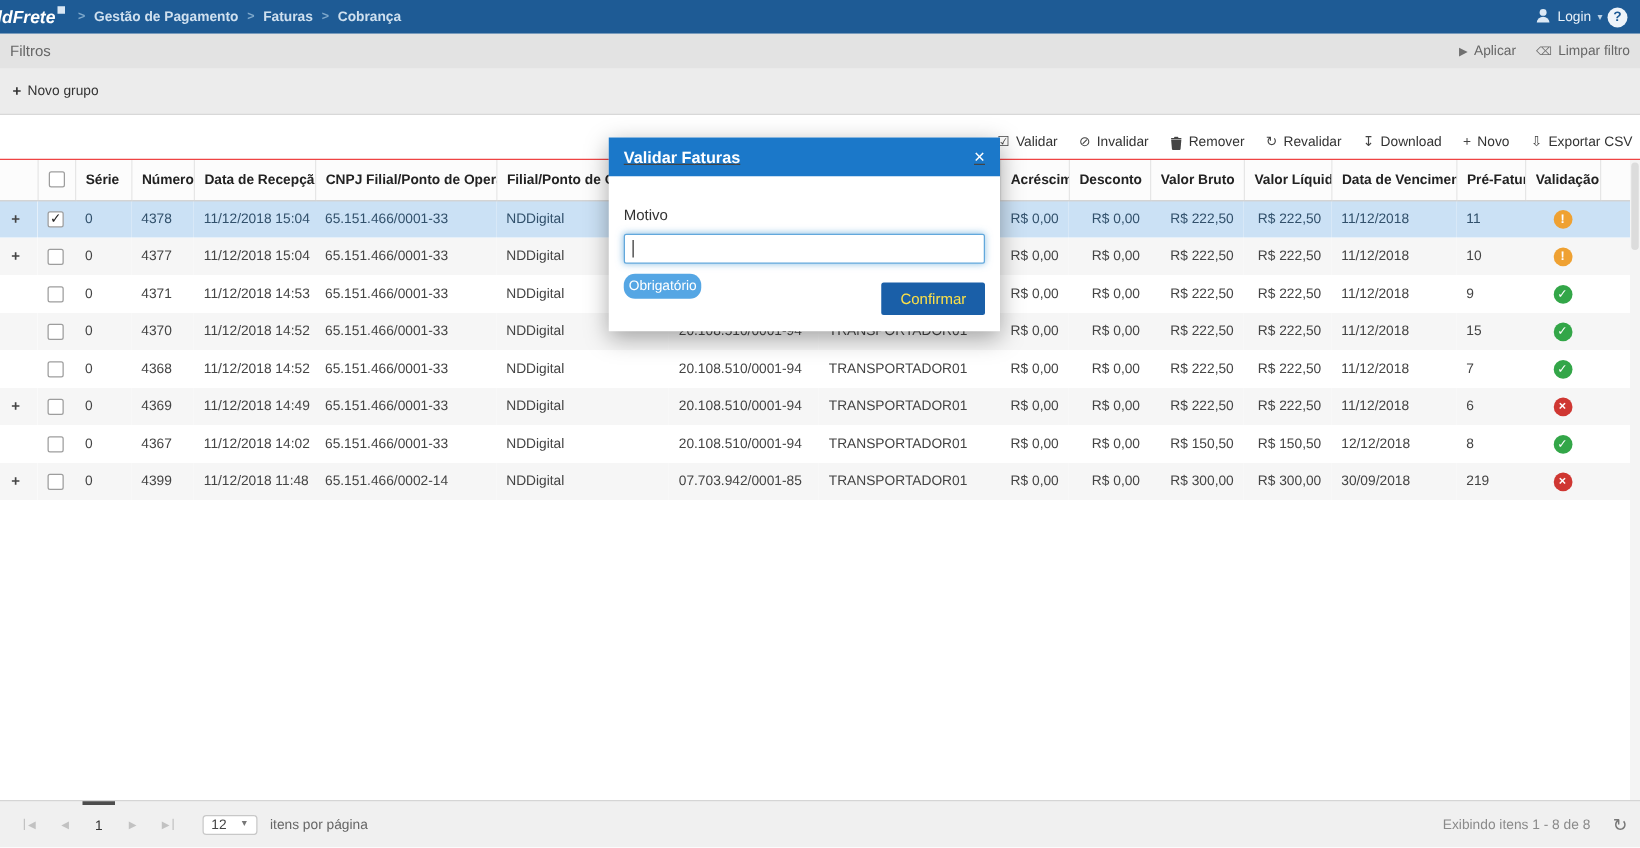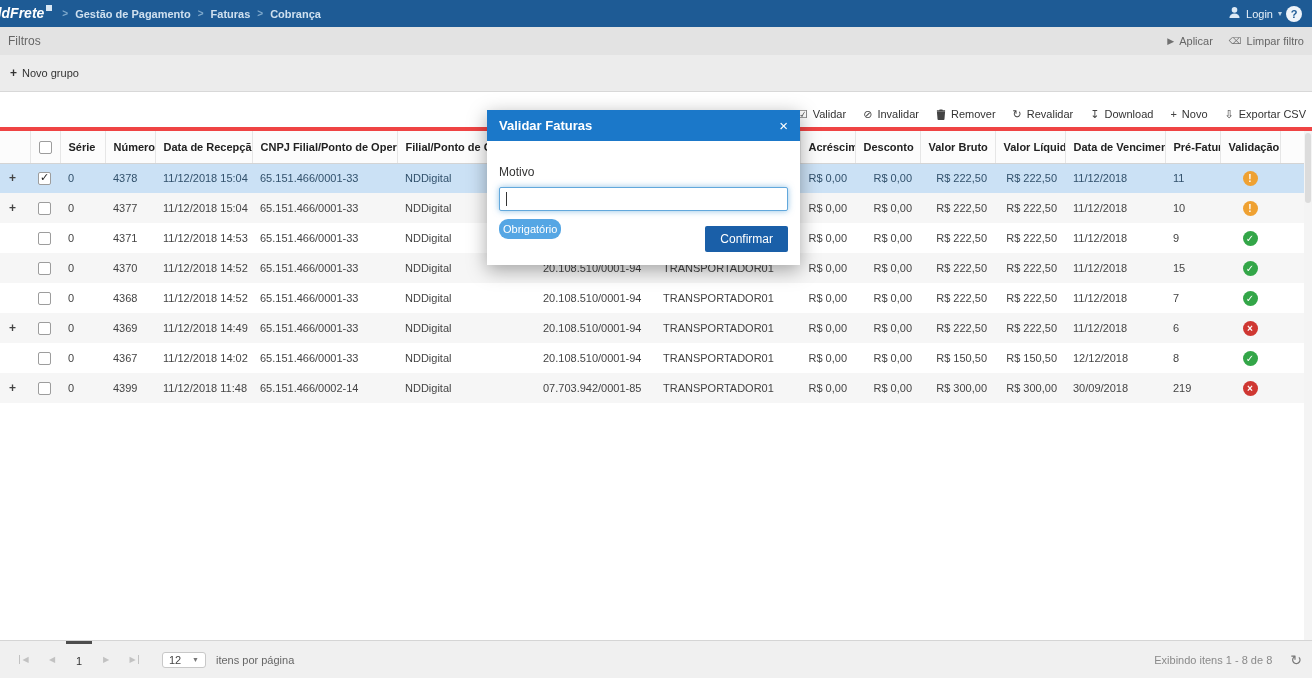--- a/index.html
+++ b/index.html
@@ -29,21 +29,21 @@
   .new-group { display: flex; align-items: center; gap: 5px; color: #333; background: none; border: none; font-size: 11px; font-family: inherit; cursor: pointer; }
   .new-group .ic { font-weight: bold; font-size: 12px; }
 
   
   .actionbar { height: 35px; background: #fff; display: flex; align-items: flex-end; justify-content: flex-end; gap: 17px; padding: 0 6px 7px; flex: 0 0 auto; }
   .act-btn { display: flex; align-items: center; gap: 5px; color: #333; background: none; border: none; font-size: 11px; font-family: inherit; cursor: pointer; white-space: nowrap; }
   .act-btn .ic { font-size: 11px; color: #444; line-height: 1; }
   .act-btn svg { display: block; }
 
   
-  .grid-wrap { flex: 1 1 auto; position: relative; border-top: 4px solid #ef4444; background: #fff; overflow: hidden; }
+  .grid-wrap { flex: 1 1 auto; position: relative; border-top: 1px solid #ef4444; background: #fff; overflow: hidden; }
   table { width: 1304px; border-collapse: collapse; table-layout: fixed; font-size: 11px; background: #fff; }
   thead th { height: 32px; background: #fcfcfc; border-bottom: 1px solid #d4d4d4; border-left: 1px solid #e6e6e6; font-weight: bold; color: #222; text-align: left; padding: 0 8px; overflow: hidden; white-space: nowrap; }
   thead th:first-child { border-left: none; }
   tbody td { height: 30px; padding: 0 8px; color: #444; overflow: hidden; white-space: nowrap; }
   tr.alt td { background: #f6f6f6; }
   tr.selected td { background: #cbe1f5; color: #31506b; }
   th.num, td.num { text-align: right; }
   th.ctr, td.ctr { text-align: center; }
   td.c-expand, th.c-expand { padding: 0 0 0 9px; }
   .expand-icon { color: #444; font-weight: bold; font-size: 12px; cursor: pointer; }
@@ -64,31 +64,31 @@
   .pg-current { width: 26px; height: 38px; border-top: 3px solid #4d4d4d; display: flex; align-items: center; justify-content: center; color: #333; font-size: 11px; cursor: pointer; background: none; border-left: none; border-right: none; border-bottom: none; }
   .page-size { margin-left: 14px; width: 44px; height: 16px; background: #fff; border: 1px solid #c8c8c8; border-radius: 3px; display: flex; align-items: center; padding: 0 6px; color: #444; cursor: pointer; }
   .page-size .chev { margin-left: auto; font-size: 7px; color: #777; }
   .per-page { margin-left: 10px; color: #666; }
   .pager-right { margin-left: auto; display: flex; align-items: center; gap: 18px; }
   .summary { color: #8a8a8a; }
   .refresh-btn { color: #777; font-size: 14px; background: none; border: none; cursor: pointer; }
 
   
   .modal { position: absolute; left: 487px; top: 110px; width: 313px; background: #fff; box-shadow: 0 5px 18px rgba(0,0,0,0.35); z-index: 50; }
-  .modal-header { height: 31px; background: #1b78c9; display: flex; align-items: center; padding: 0 12px; }
+  .modal-header { height: 31px; background: #1b78c9; display: flex; align-items: center; padding: 0 12px; text-decoration: underline; }
   .modal-title { color: #fff; font-weight: bold; font-size: 13px; }
   .modal-close { margin-left: auto; color: #fff; font-size: 15px; background: none; border: none; cursor: pointer; line-height: 1; }
   .modal-body { padding: 12px 12px 13px; }
   .motivo-label { display: block; font-size: 12px; color: #333; margin: 12px 0 8px; }
   .input-wrap { position: relative; }
   .motivo-input { width: 100%; height: 24px; border: 1px solid #62a8dc; border-radius: 2px; box-shadow: 0 0 6px rgba(98,168,220,0.7); outline: none; padding: 0 6px; font-size: 12px; font-family: inherit; }
   .caret { position: absolute; left: 7px; top: 5px; width: 1px; height: 14px; background: #333; }
   .modal-footer-row { display: flex; justify-content: space-between; align-items: flex-start; margin-top: 8px; }
   .required-badge { background: #55a6e4; color: #fff; font-size: 11px; padding: 4px 4px; border-radius: 9px; }
-  .confirm-btn { margin-top: 7px; background: #1a5fa8; color: #ffffff; font-size: 12px; font-family: inherit; padding: 6px 15px; border: none; border-radius: 2px; cursor: pointer; }
+  .confirm-btn { margin-top: 7px; background: #1a5fa8; color: #fde047; font-size: 12px; font-family: inherit; padding: 6px 15px; border: none; border-radius: 2px; cursor: pointer; }
 </style>
 </head>
 <body>
 
 <div class="app">
 
   <header class="topbar">
     <div class="logo">
       <span>ddFrete</span>
       <span class="logo-mark"></span>

